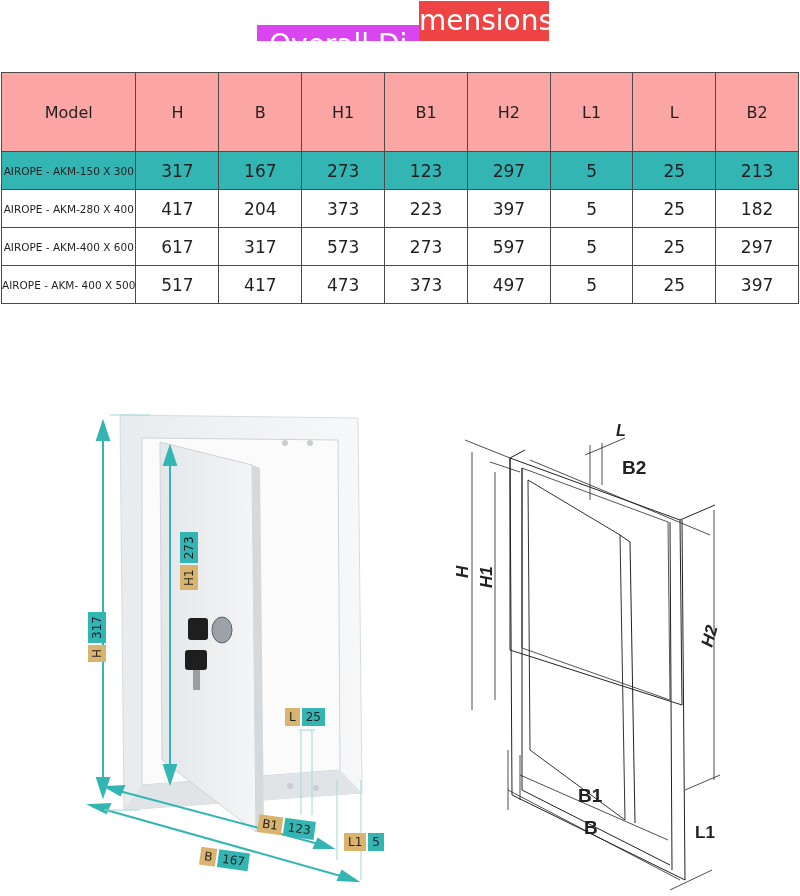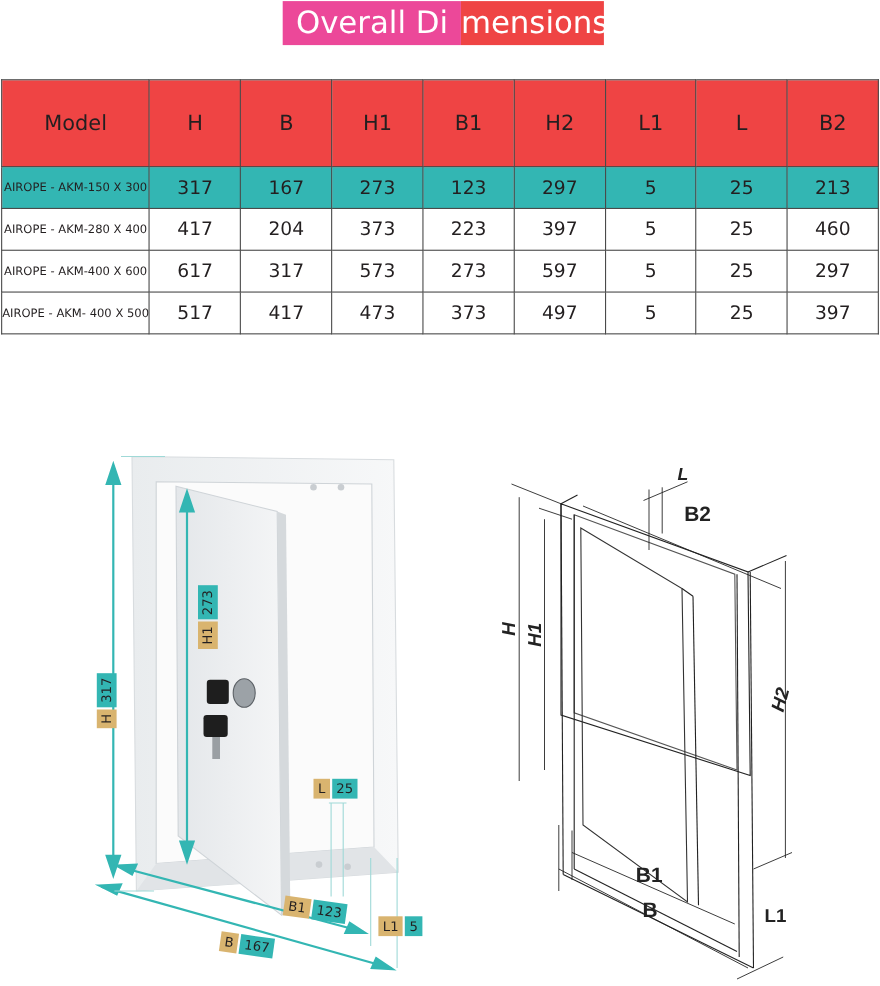--- a/index.html
+++ b/index.html
@@ -1,23 +1,23 @@
 <!DOCTYPE html>
 <html><head>
 <meta charset="utf-8">
 <style>
   html,body{margin:0;padding:0;background:#fff;}
   body{width:800px;height:896px;position:relative;overflow:hidden;font-family:"DejaVu Sans","Liberation Sans",sans-serif;color:#231f20;}
   .title{position:absolute;left:257px;top:1px;height:40px;display:flex;font-size:28px;color:#fff;}
-  .title .t1{background:#ec4899;padding:0 0 0 12px;line-height:40px;width:150px;white-space:nowrap;overflow:visible;}
+  .title .t1{background:#d946ef;padding:0 0 0 12px;line-height:40px;width:150px;white-space:nowrap;overflow:visible;margin-top:24px;}
   .title .t2{background:#ef4444;line-height:40px;padding-right:12px;width:118px;}
   .title span{font-weight:400;}
   table.dims{position:absolute;left:1px;top:72px;border-collapse:collapse;width:798px;}
   table.dims td,table.dims th{border:1.5px solid #4a4a4a;text-align:center;padding:0;}
-  table.dims th{background:#ef4444;height:78px;font-weight:400;font-size:19px;}
+  table.dims th{background:#fca5a5;height:78px;font-weight:400;font-size:16px;}
   table.dims tr.hl td{background:#33b6b3;text-align:center;}
   table.dims td{height:37px;font-size:17px;}
   table.dims td.model{font-size:10.5px;width:128px;white-space:nowrap;}
   .col{width:83px;}
   .photo{position:absolute;left:80px;top:410px;width:340px;height:486px;}
   .draw{position:absolute;left:440px;top:410px;width:360px;height:486px;}
   .tag{position:absolute;display:flex;font-size:12px;line-height:18px;}
   .tag .k{background:#d9b46f;padding:0 4px;color:#231f20;}
   .tag .v{background:#33b6b3;padding:0 4px;color:#231f20;margin-left:2px;}
   .vert{transform:rotate(-90deg);transform-origin:left top;}
@@ -58,21 +58,21 @@
     </tr>
     <tr>
       <td class="model">AIROPE - AKM-280 X 400</td>
       <td>417</td>
       <td>204</td>
       <td>373</td>
       <td>223</td>
       <td>397</td>
       <td>5</td>
       <td>25</td>
-      <td>460</td>
+      <td>182</td>
     </tr>
     <tr>
       <td class="model">AIROPE - AKM-400 X 600</td>
       <td>617</td>
       <td>317</td>
       <td>573</td>
       <td>273</td>
       <td>597</td>
       <td>5</td>
       <td>25</td>

